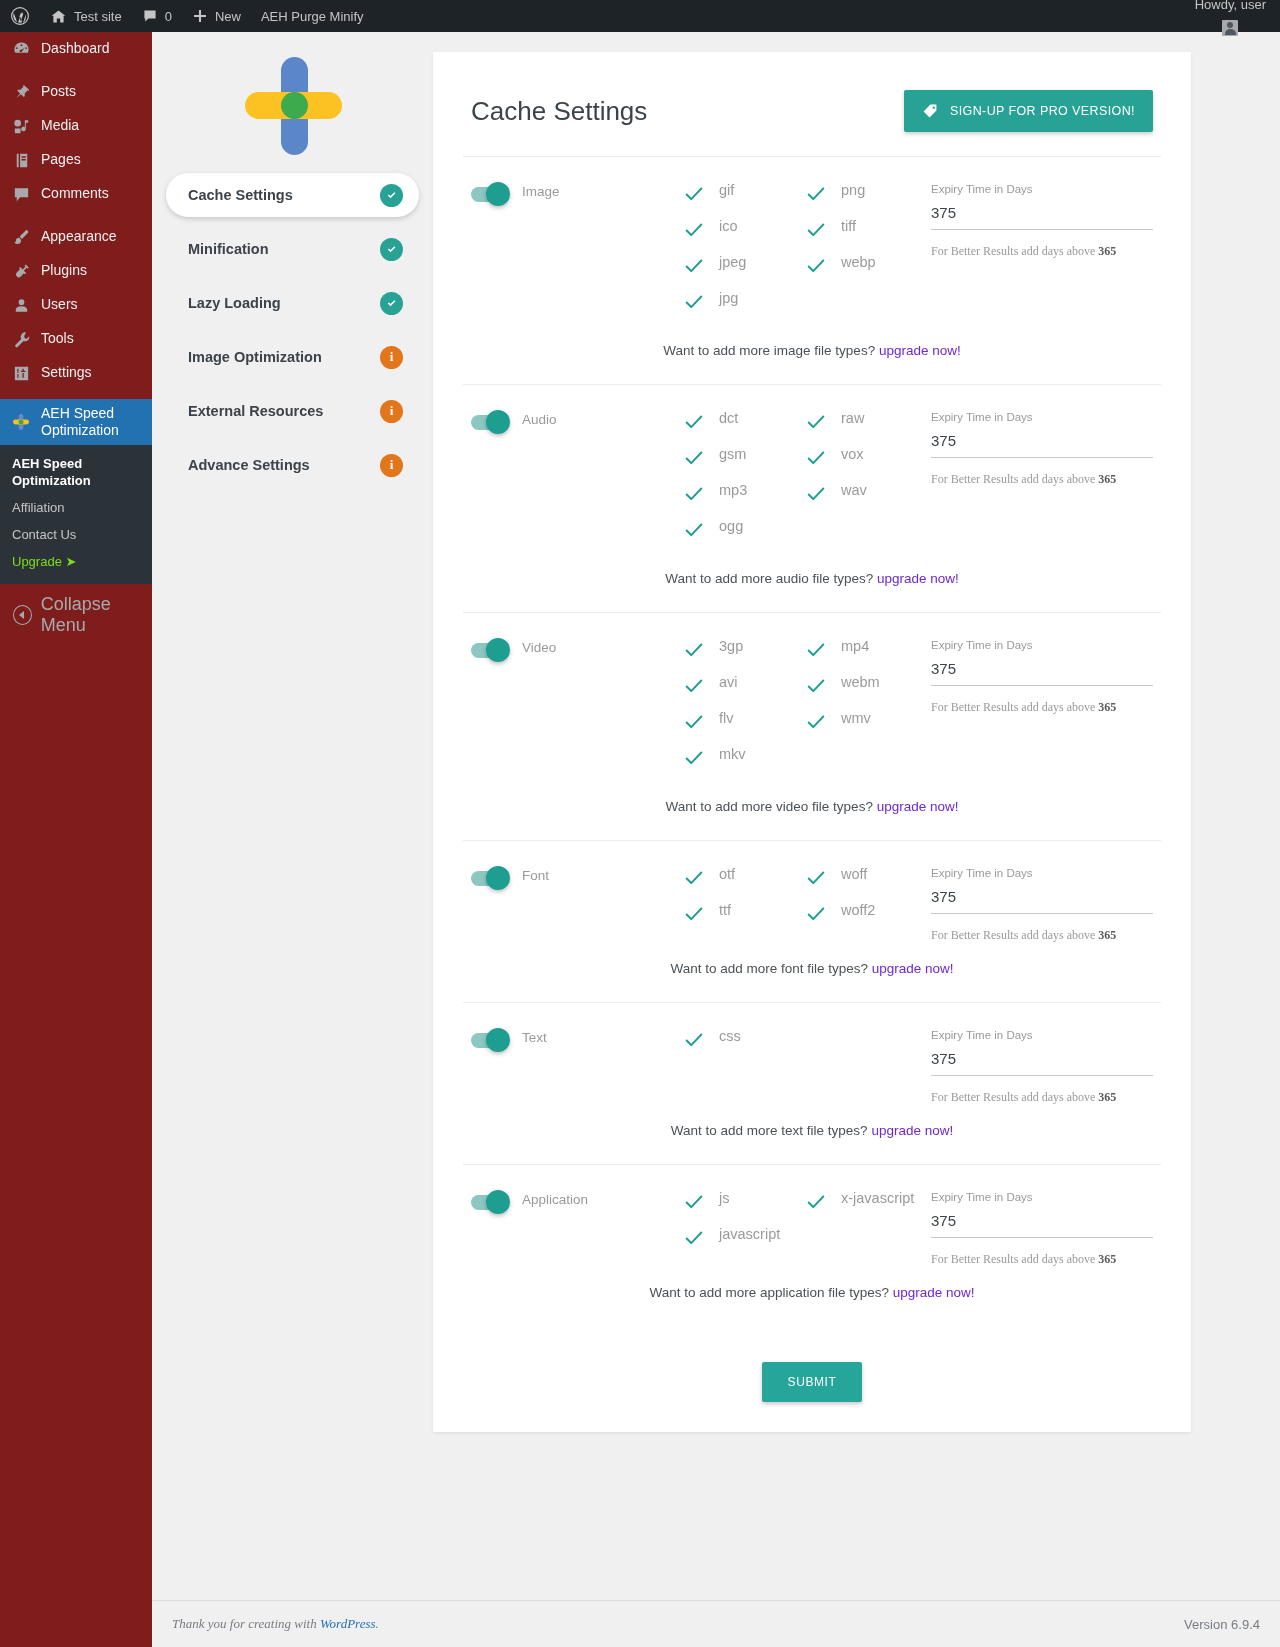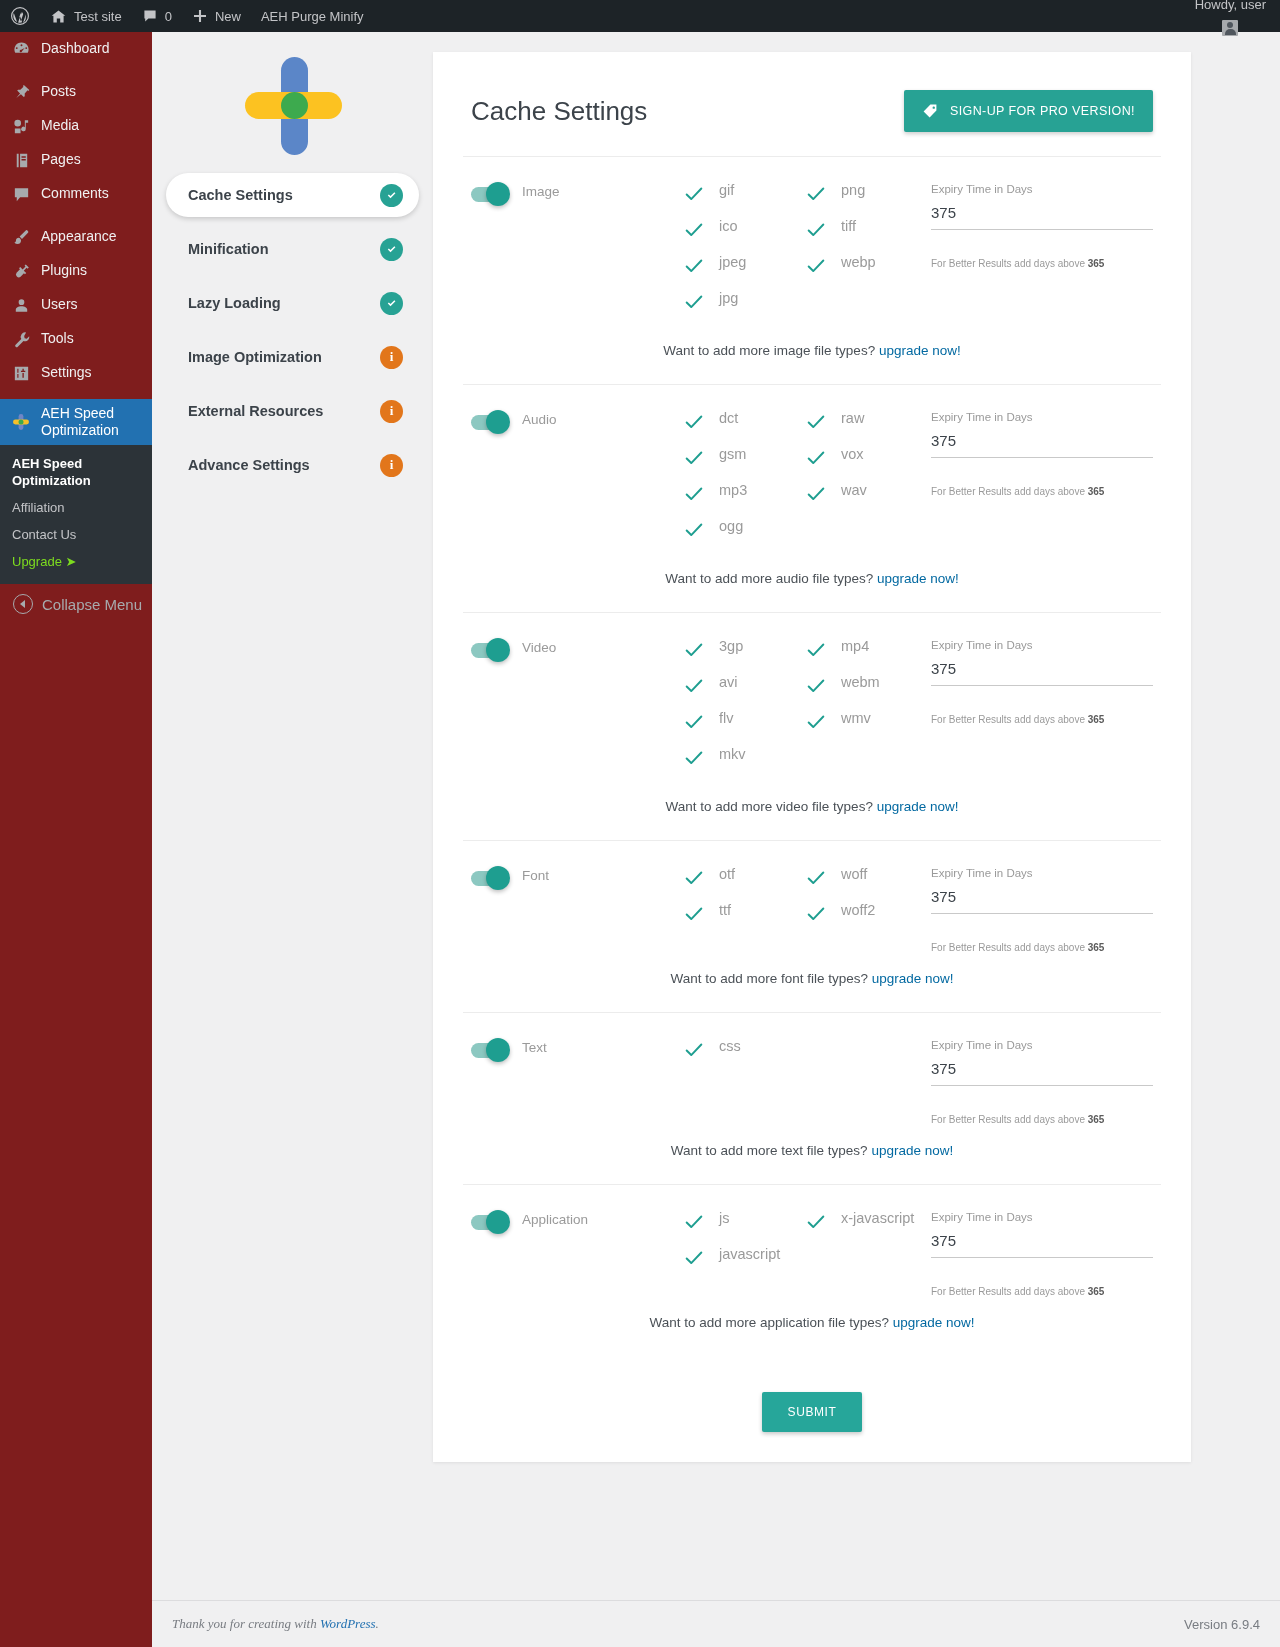--- a/index.html
+++ b/index.html
@@ -56,21 +56,21 @@
     border-color: transparent transparent transparent #f0f0f1;
   }
   .sub-wrap { background: #2c3338; padding: 6px 0 9px 0; }
   .wp-sub {
     display: block; padding: 5px 12px 5px 12px; font-size: 13px; color: #c3c4c7; line-height: 1.3;
   }
   .wp-sub.active { color: #fff; font-weight: bold; }
   .wp-sub.upgrade { color: #7ddc1f; }
   .collapse {
     display: flex; align-items: center; gap: 9px;
-    padding: 10px 0 10px 13px; font-size: 15px; color: #a7aaad;
+    padding: 10px 0 10px 13px; font-size: 18px; color: #a7aaad;
   }
   .collapse .cbtn {
     width: 20px; height: 20px; border-radius: 50%; border: 1px solid #a7aaad;
     display: flex; align-items: center; justify-content: center;
   }
   .collapse .cbtn::before {
     content: ""; border-style: solid; border-width: 4px 5px 4px 0;
     border-color: transparent #a7aaad transparent transparent;
     margin-right: 2px;
   }
@@ -142,25 +142,25 @@
   .check svg { display: block; }
   .type-name { font-size: 14.5px; color: #9a9a9a; line-height: 1.25; }
 
   .col-expiry { width: 222px; flex: 0 0 222px; padding-top: 2px; }
   .exp-label { font-size: 11.5px; color: #9a9a9a; margin-bottom: 9px; }
   .exp-value {
     font-size: 15px; color: #3c434a; border: none; outline: none;
     border-bottom: 1px solid #c9c9c9; width: 222px; padding: 0 0 8px 0;
     background: transparent; font-family: "Liberation Sans", sans-serif;
   }
-  .exp-hint { font-size: 10px; color: #9a9a9a; margin-top: 28px; }
+  .exp-hint { font-size: 12px; color: #9a9a9a; margin-top: 14px; font-family: Liberation Serif, serif; }
   .exp-hint b { color: #5b5b5b; }
 
   .sec-foot { text-align: center; font-size: 13.5px; color: #4b5157; padding: 18px 0 26px 0; }
-  .sec-foot a { color: #0369a1; text-decoration: none; }
+  .sec-foot a { color: #6d28d9; text-decoration: none; }
 
   .submit-wrap { text-align: center; padding-top: 36px; }
   .submit-btn {
     background: #26a69a; color: #fff; border: none; border-radius: 2px;
     padding: 13px 26px; font-size: 12px; letter-spacing: .6px; cursor: pointer;
     box-shadow: 0 2px 4px rgba(0,0,0,.22);
   }
 
   
   #footer {

